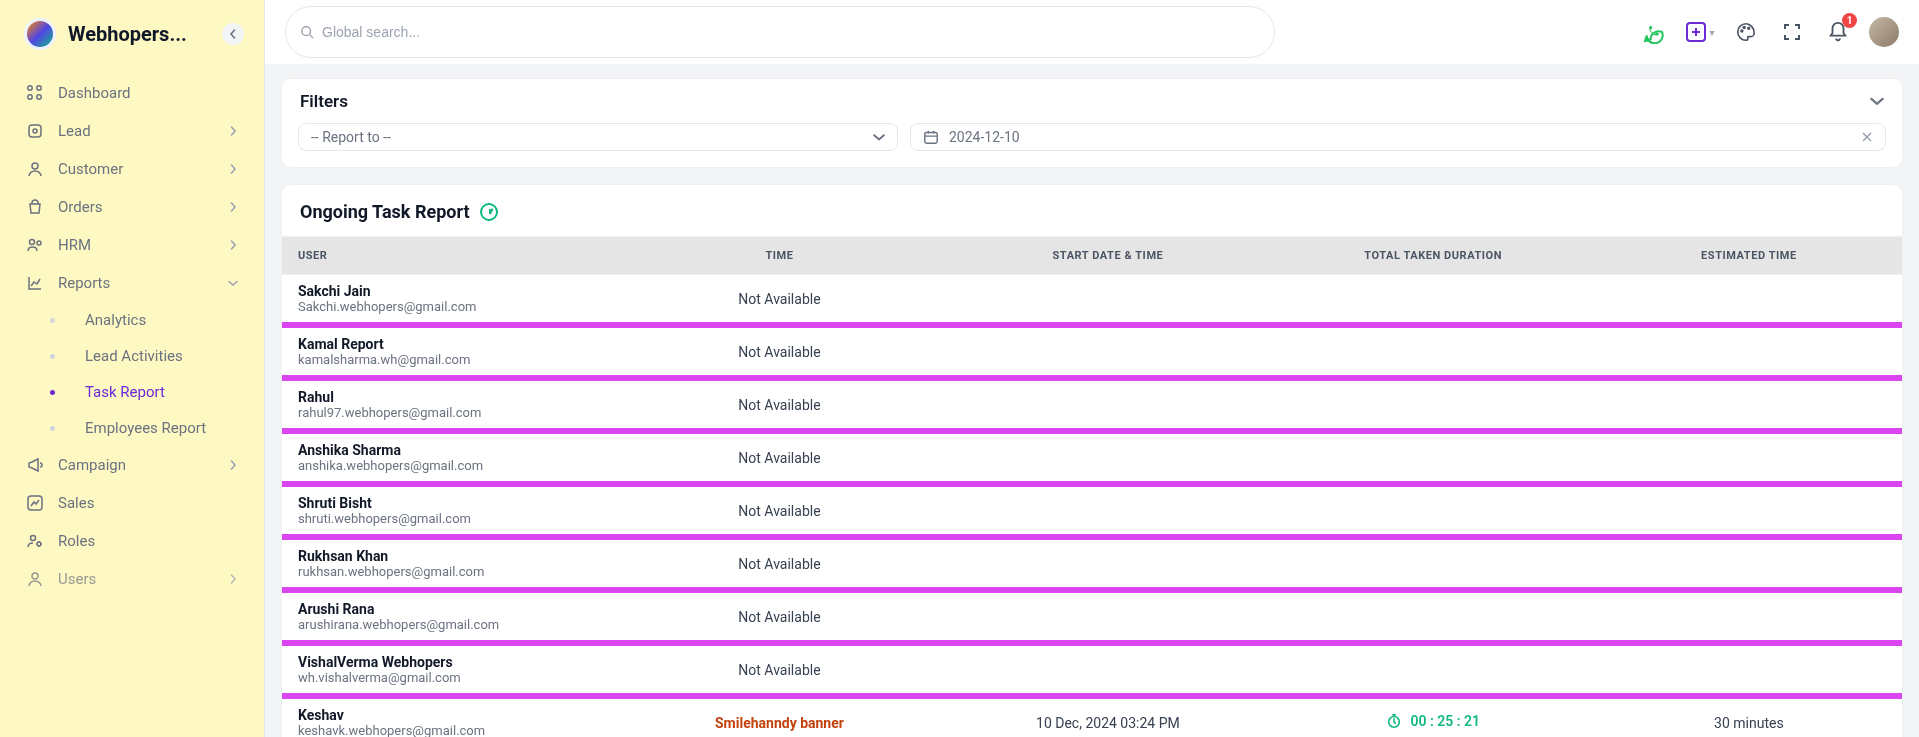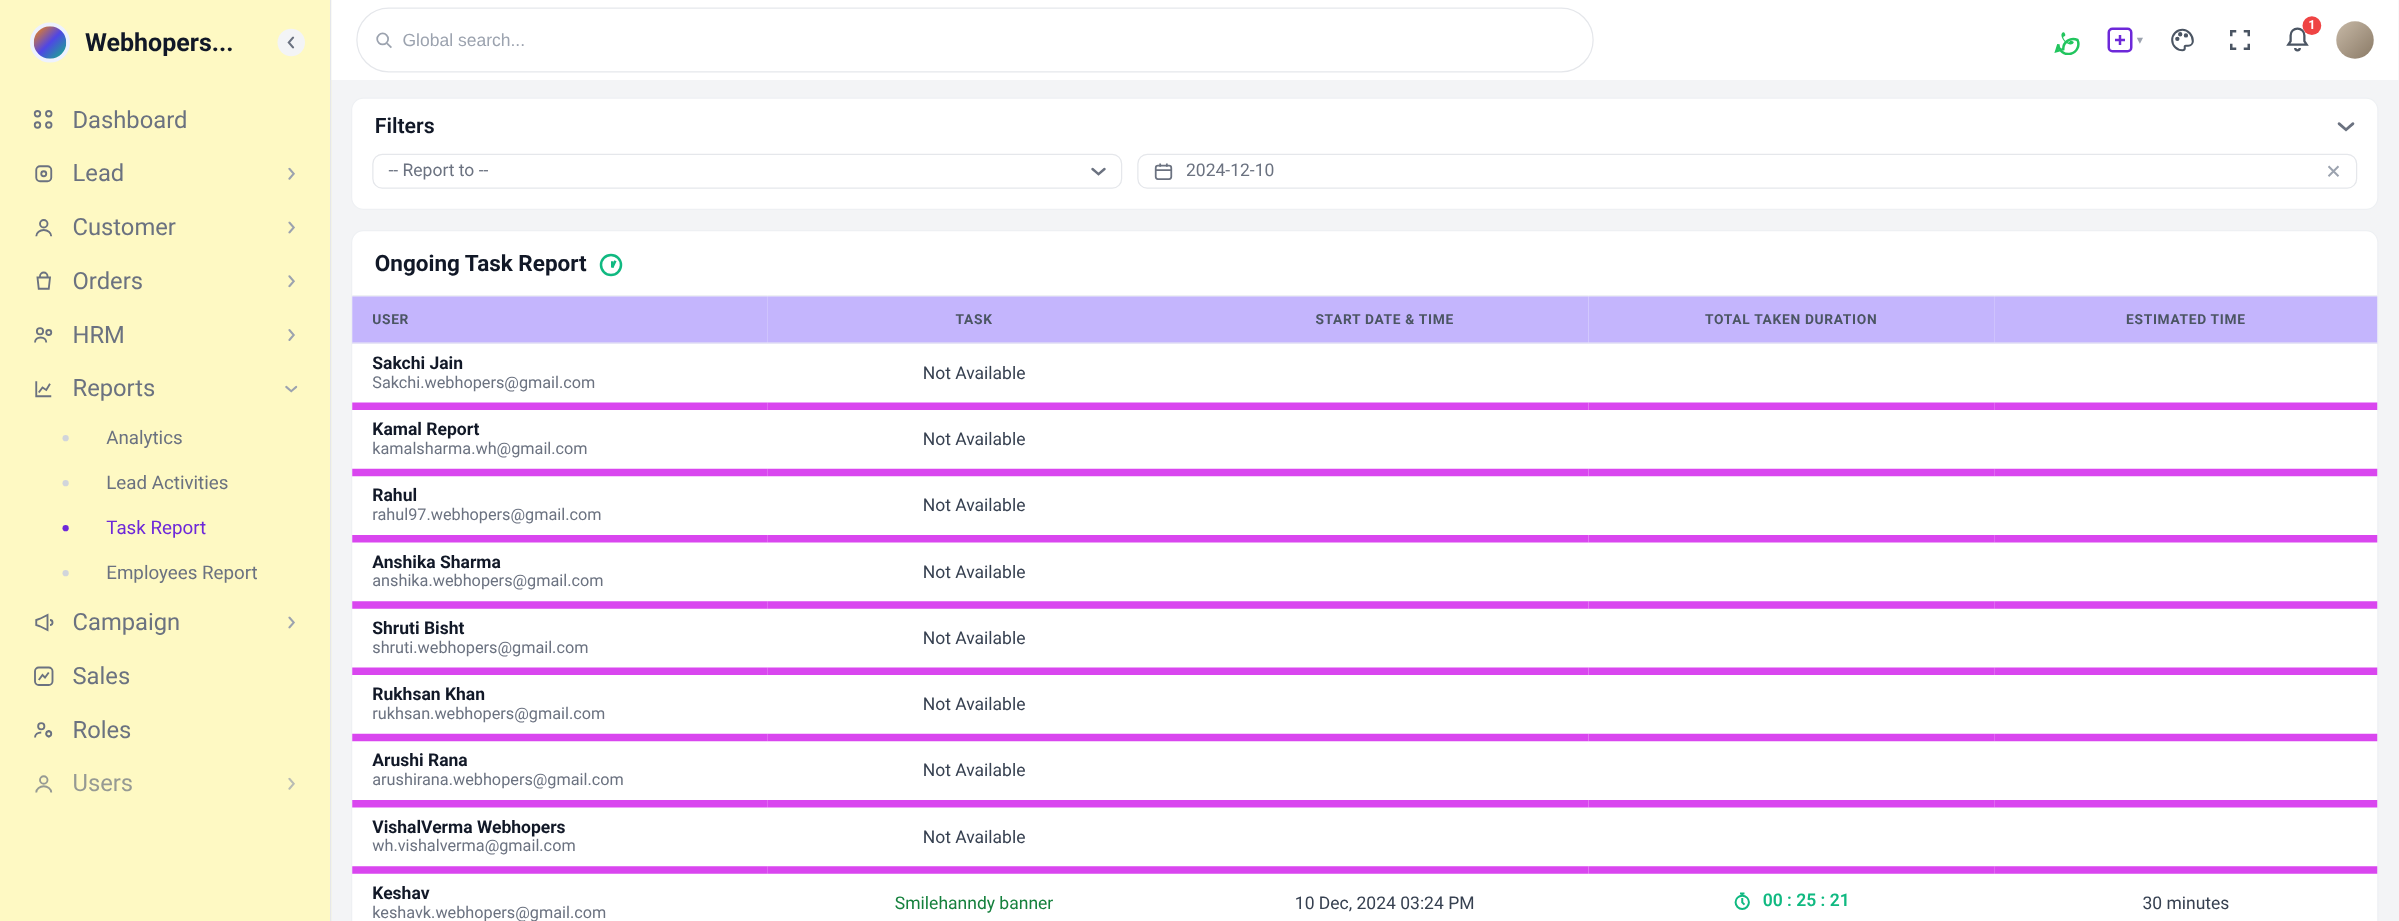--- a/index.html
+++ b/index.html
@@ -62,21 +62,21 @@
 }
 .nav { padding: 6px 12px; overflow-y: auto; }
 .nav-item {
   display: flex;
   align-items: center;
   gap: 14px;
   padding: 10px 14px;
   color: #6b7280;
   border-radius: 8px;
   cursor: pointer;
-  font-size: 19px;
+  font-size: 15px;
 }
 .nav-item .chev { margin-left: auto; color: #9ca3af; }
 .nav-item .icn { width: 18px; height: 18px; display: flex; align-items: center; justify-content: center; color: #6b7280; }
 .sub-nav { padding-left: 24px; }
 .sub-item {
   display: flex;
   align-items: center;
   gap: 30px;
   padding: 9px 14px;
   color: #6b7280;
@@ -224,41 +224,41 @@
 .clock-circle::before {
   content: '';
   position: absolute;
   left: 7px; top: 4px;
   width: 2px; height: 5px;
   background: #10b981;
 }
 
 table { width: 100%; border-collapse: collapse; }
 thead th {
-  background: #c4b5fd;
+  background: #e5e5e5;
   text-align: left;
   padding: 12px 16px;
   font-size: 11px;
   font-weight: 700;
   letter-spacing: 0.05em;
   color: #4b5563;
   border-top: 1px solid #eef0f3;
   border-bottom: 1px solid #eef0f3;
 }
 thead th.center, tbody td.center { text-align: center; }
 tbody td {
   padding: 8px 16px;
   border-bottom: 6px solid #d946ef;
   vertical-align: middle;
   font-size: 14px;
 }
 .user-name { font-weight: 700; color: #111827; font-size: 14px; }
 .user-email { color: #6b7280; font-size: 13px; }
 .na { color: #374151; }
-.task-link { color: #15803d; }
+.task-link { color: #c2410c; font-weight: bold; }
 .timer {
   display: inline-flex;
   align-items: center;
   gap: 8px;
   color: #10b981;
   font-weight: 600;
 }
 .timer svg { width: 16px; height: 16px; }
 
 
@@ -532,21 +532,21 @@
         <colgroup>
           <col class="c-user">
             <col class="c-task">
             <col class="c-start">
             <col class="c-dur">
             <col class="c-est">
         </colgroup>
         <thead>
           <tr>
             <th>USER</th>
-            <th class="center">TASK</th>
+            <th class="center">TIME</th>
             <th class="center">START DATE &amp; TIME</th>
             <th class="center">TOTAL TAKEN DURATION</th>
             <th class="center">ESTIMATED TIME</th>
           </tr>
         </thead>
         <tbody id="report-body">
             <tr>
               <td>
                 <div class="user-name">Sakchi Jain</div>
                 <div class="user-email">Sakchi.webhopers@gmail.com</div>

